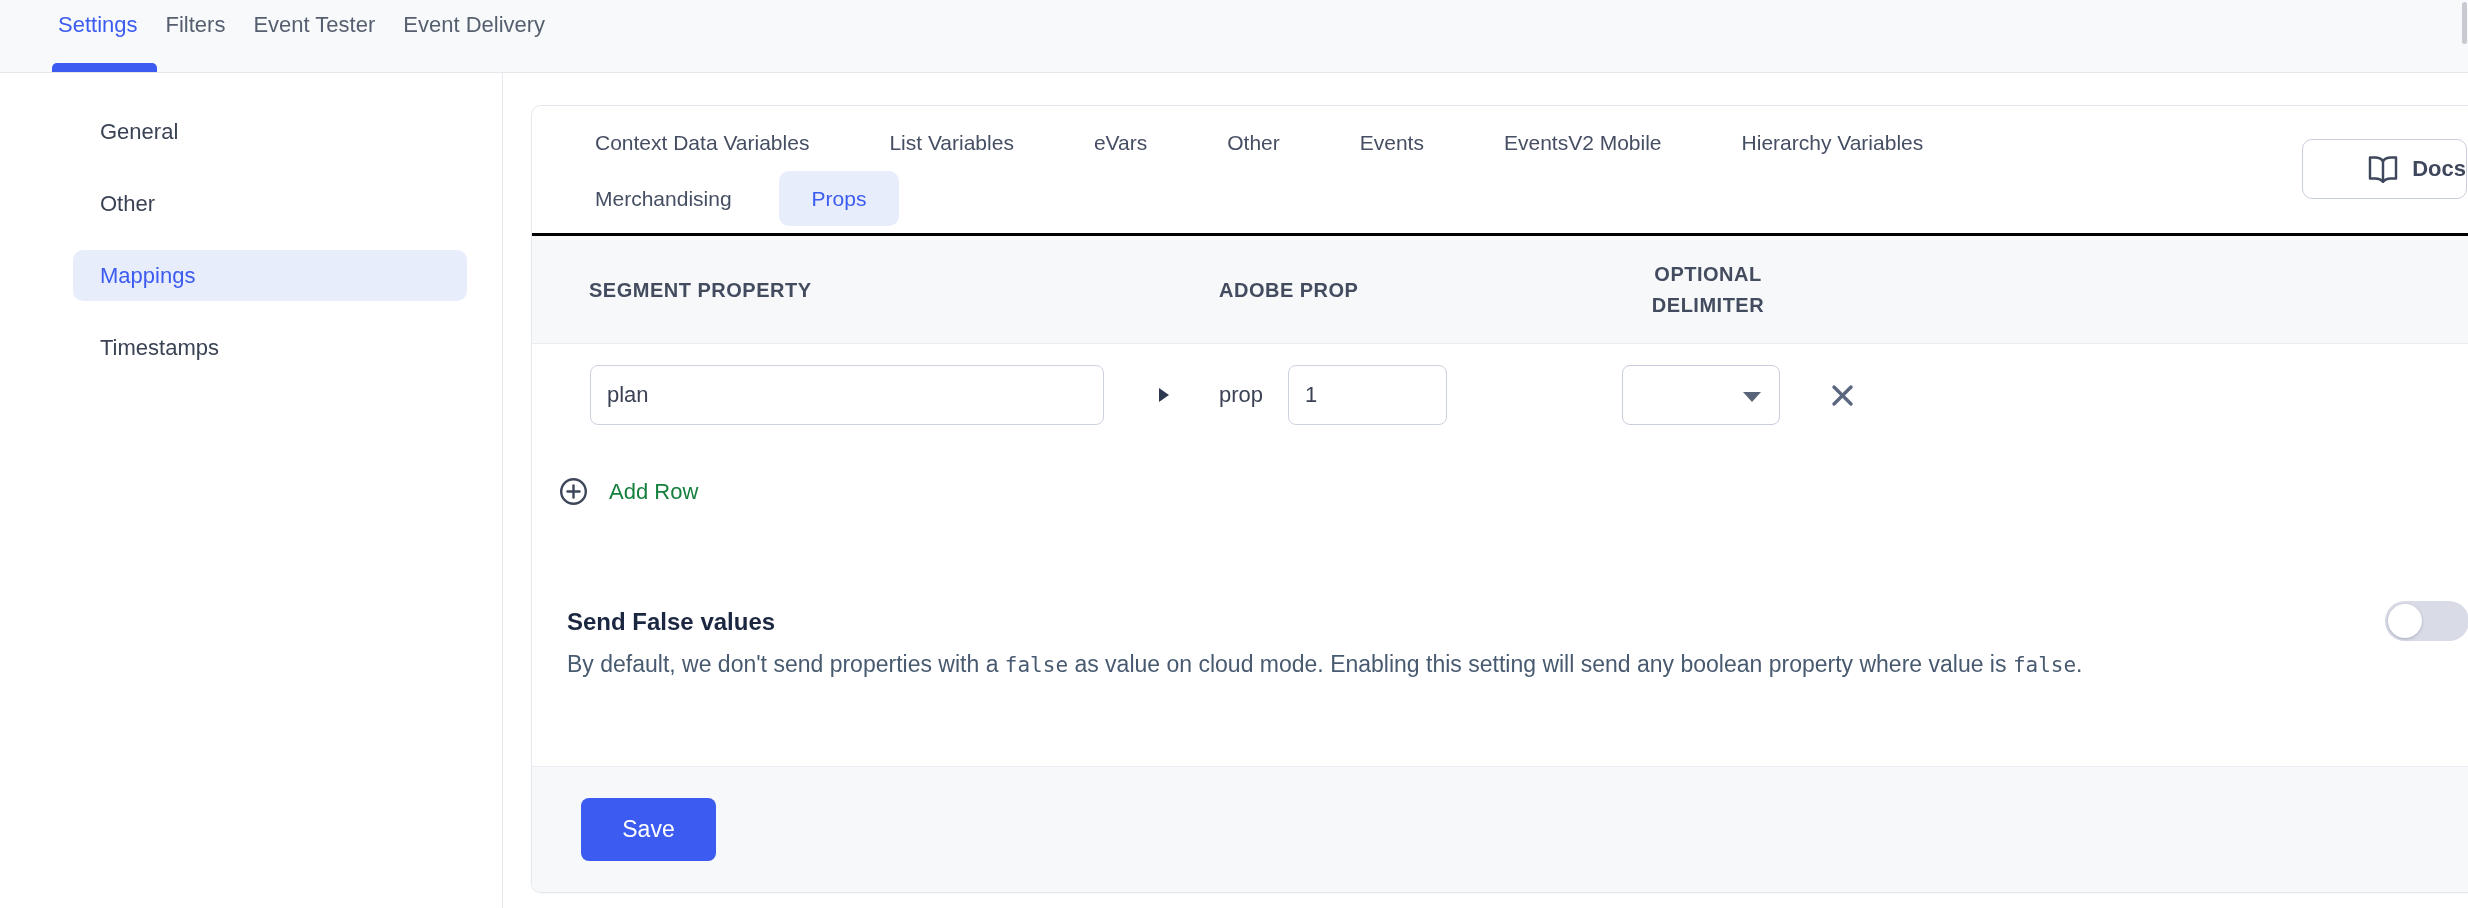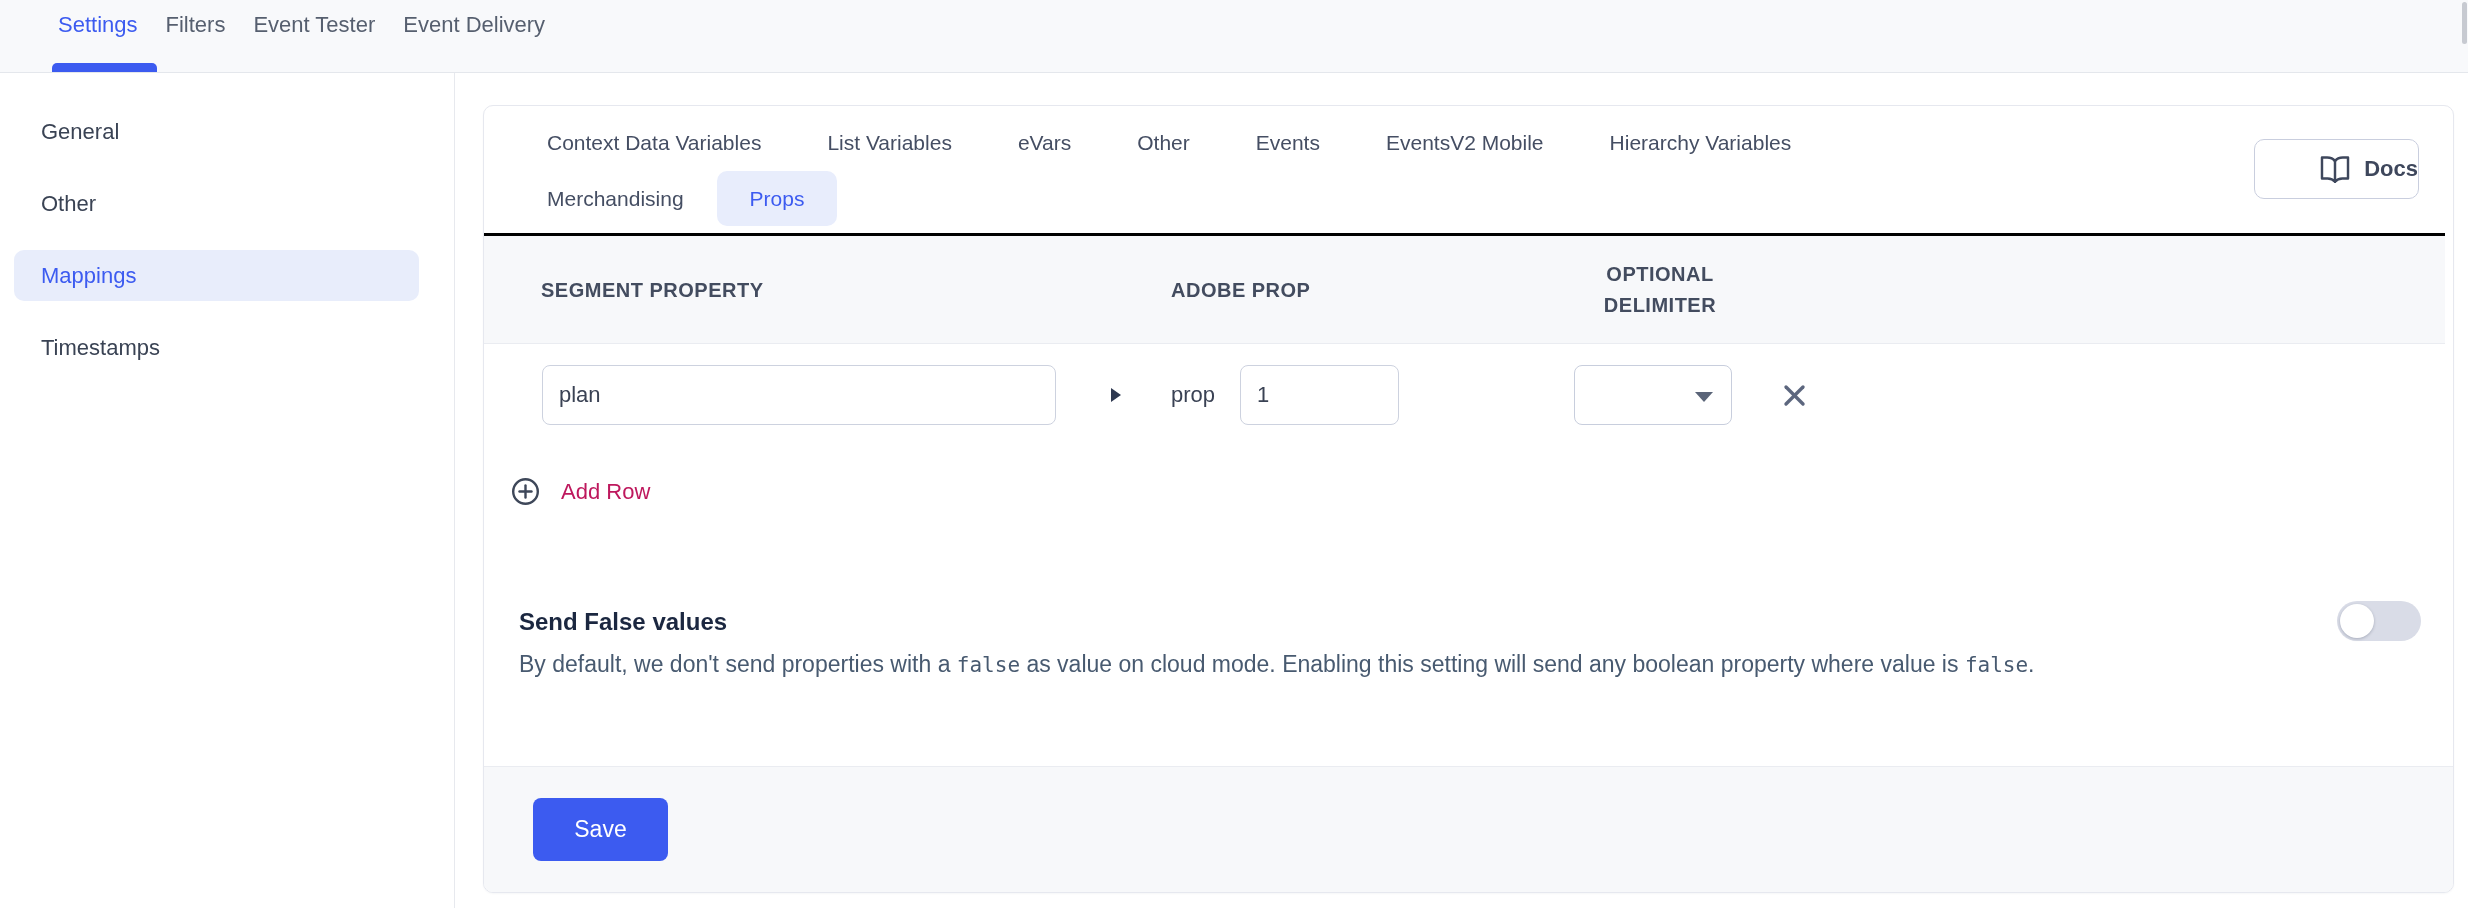--- a/index.html
+++ b/index.html
@@ -41,21 +41,22 @@
     position:absolute; top:2px; right:1px;
     width:5px; height:42px;
     background:#C7CAD1; border-radius:3px;
   }
 
   
   .content { display:flex; height:835px; background:#fff; }
   .sidebar {
     width:455px; flex:0 0 455px;
     border-right:1px solid #E7E9EE;
-    padding:33px 35px 0 14px;
+    padding:33px 35px 0 25px;
+    margin-left:48px;
   }
   .side-item {
     height:51px;
     margin-bottom:21px;
     display:flex; align-items:center;
     padding-left:27px;
     border-radius:10px;
     font-size:22px;
     color:#3A4354;
     cursor:pointer;
@@ -68,21 +69,21 @@
     position:relative;
     width:1971px; height:788px;
     background:#fff;
     border:1px solid #E6E8EF;
     border-radius:10px;
     box-shadow:0 1px 2px rgba(30,40,70,0.04);
     overflow:hidden;
   }
 
   
-  .tabs-row { position:absolute; left:30px; display:flex; }
+  .tabs-row { position:absolute; left:30px; display:flex; gap:14px; }
   .tabs-row.r1 { top:9px; }
   .tabs-row.r2 { top:65px; }
   .tab {
     height:55px;
     padding:0 33px;
     display:flex; align-items:center;
     border-radius:10px;
     font-size:21px;
     color:#454E63;
     cursor:pointer;
@@ -157,21 +158,21 @@
     position:absolute; left:1288px; top:259px; width:44px; height:60px;
     display:flex; align-items:center; justify-content:center;
     cursor:pointer;
   }
 
   .add-row {
     position:absolute; left:27px; top:371px;
     display:flex; align-items:center; gap:21px;
     cursor:pointer;
   }
-  .add-row .label { font-size:22px; font-weight:500; color:#be185d; }
+  .add-row .label { font-size:22px; font-weight:500; color:#15803d; }
 
   
   .sf-title {
     position:absolute; left:35px; top:500px;
     font-size:24px; font-weight:600; color:#1B2740; line-height:32px;
   }
   .sf-desc {
     position:absolute; left:35px; top:537px;
     width:1790px;
     font-size:23px; color:#485A70; line-height:42px;

